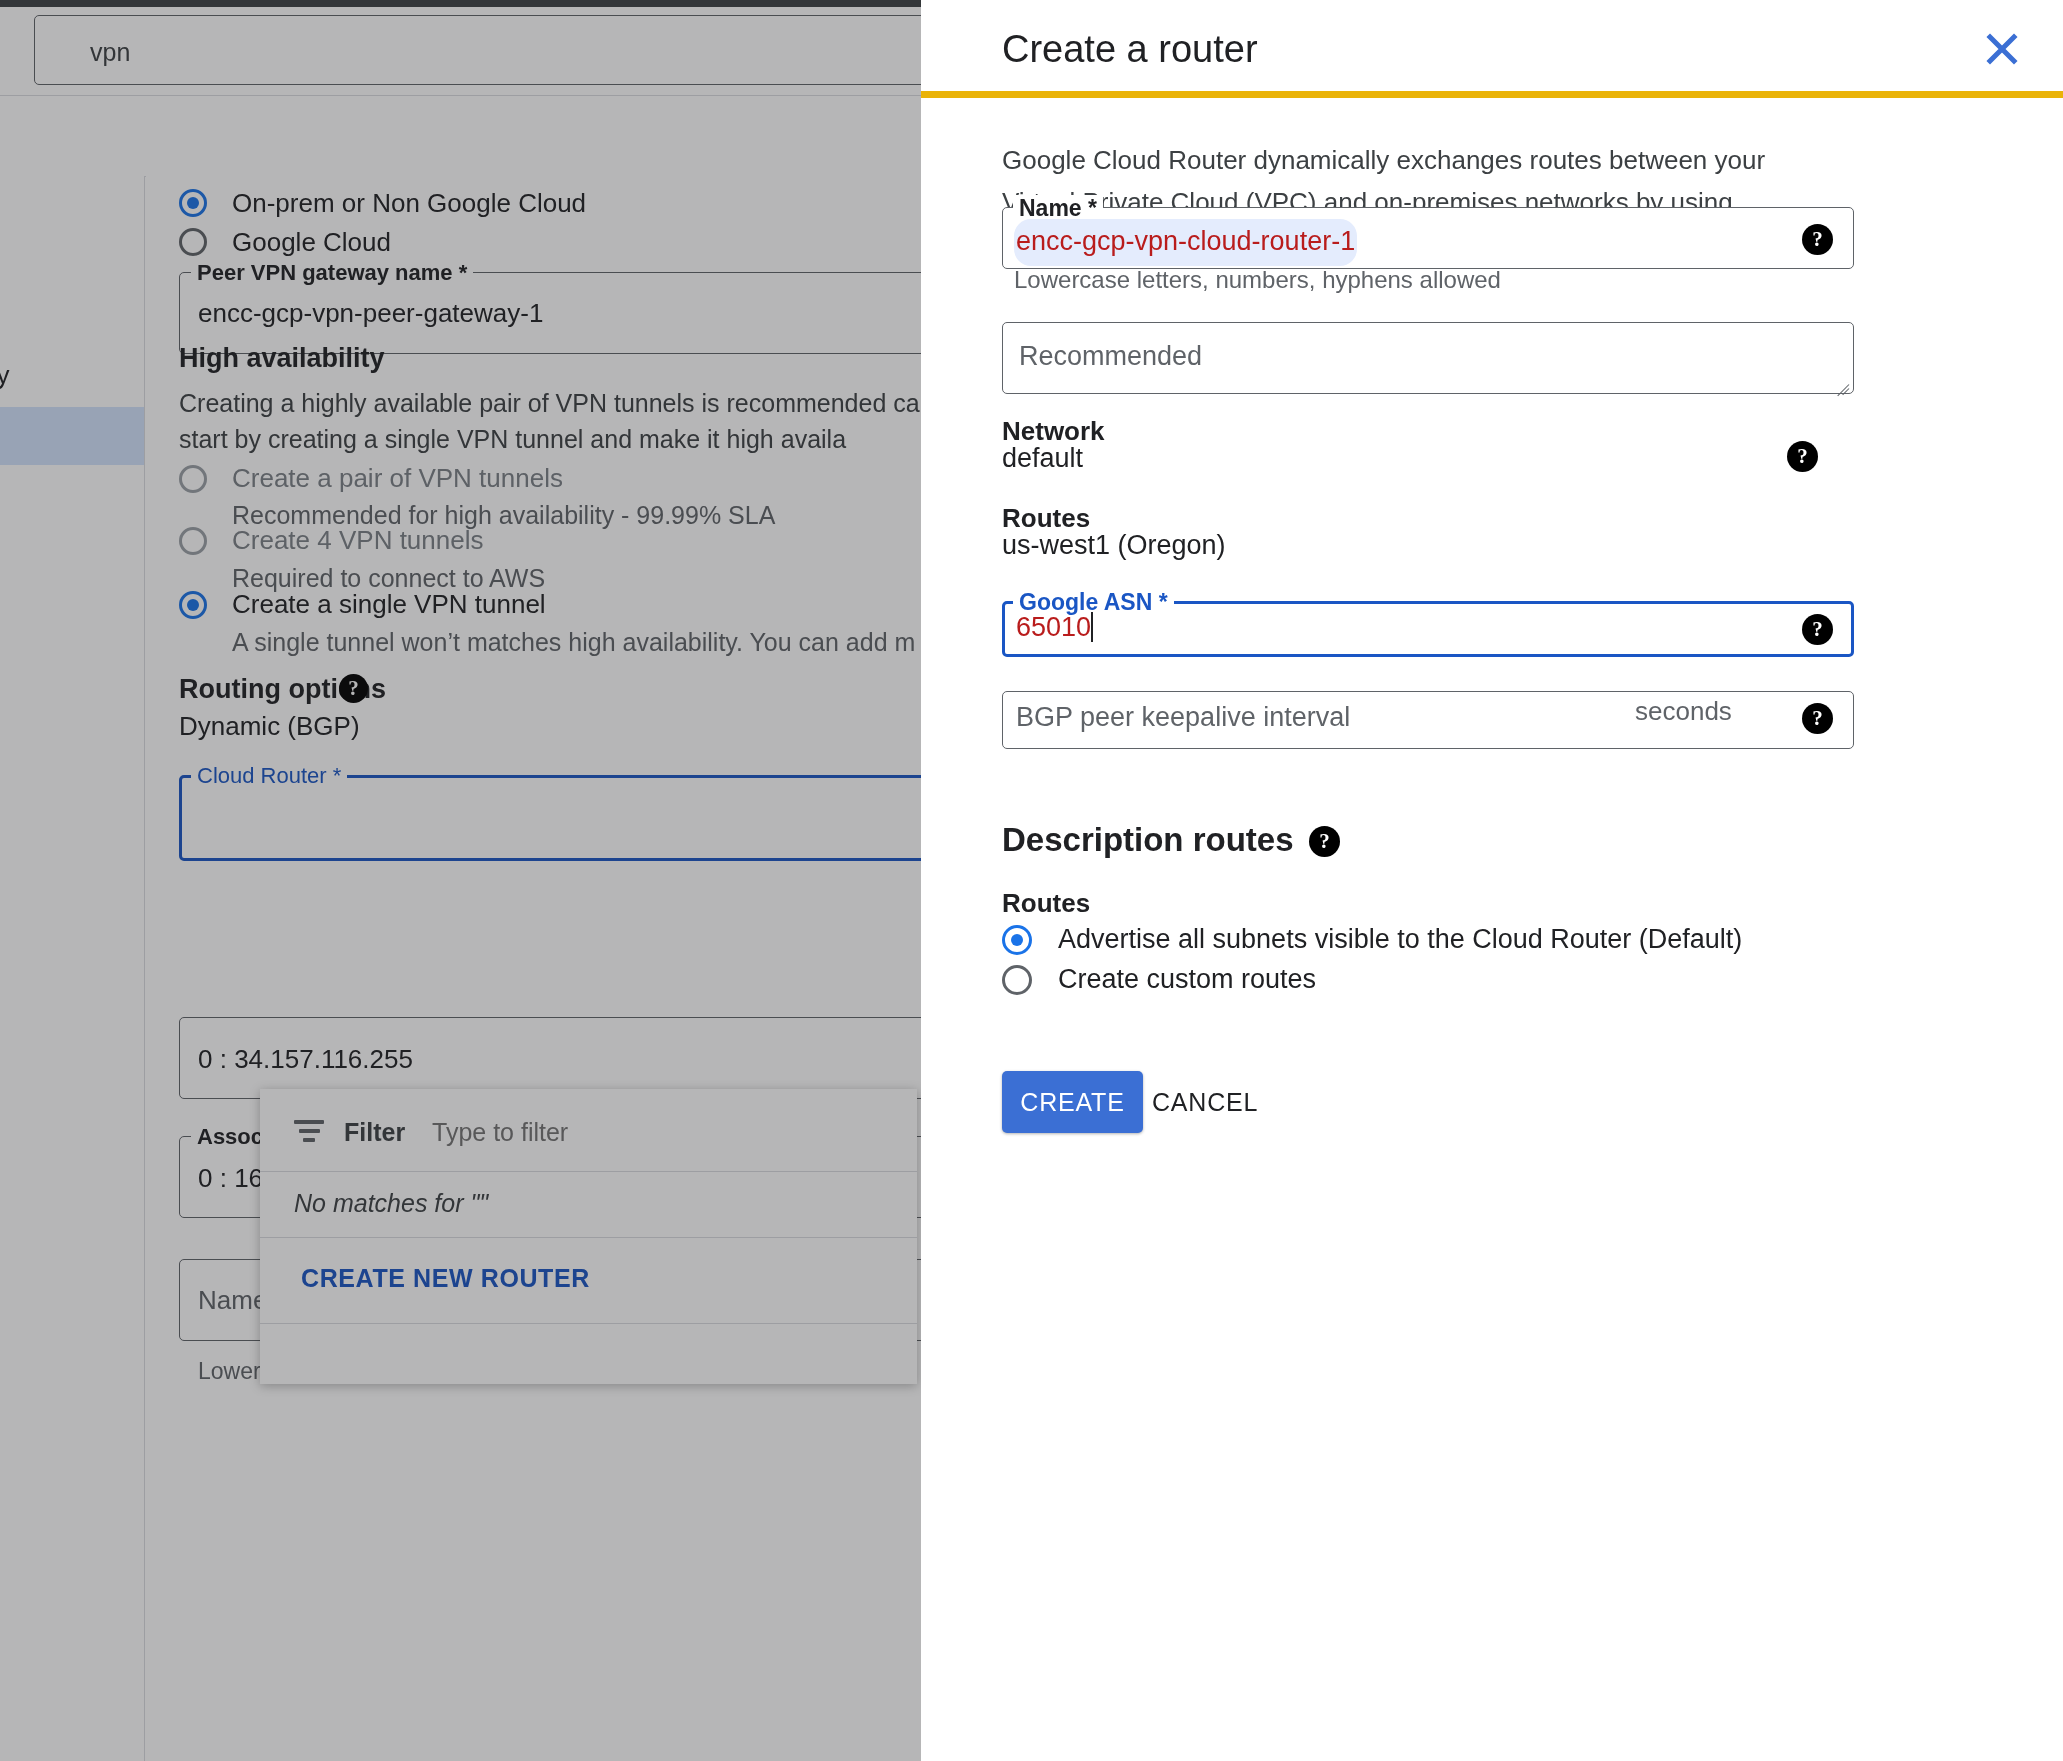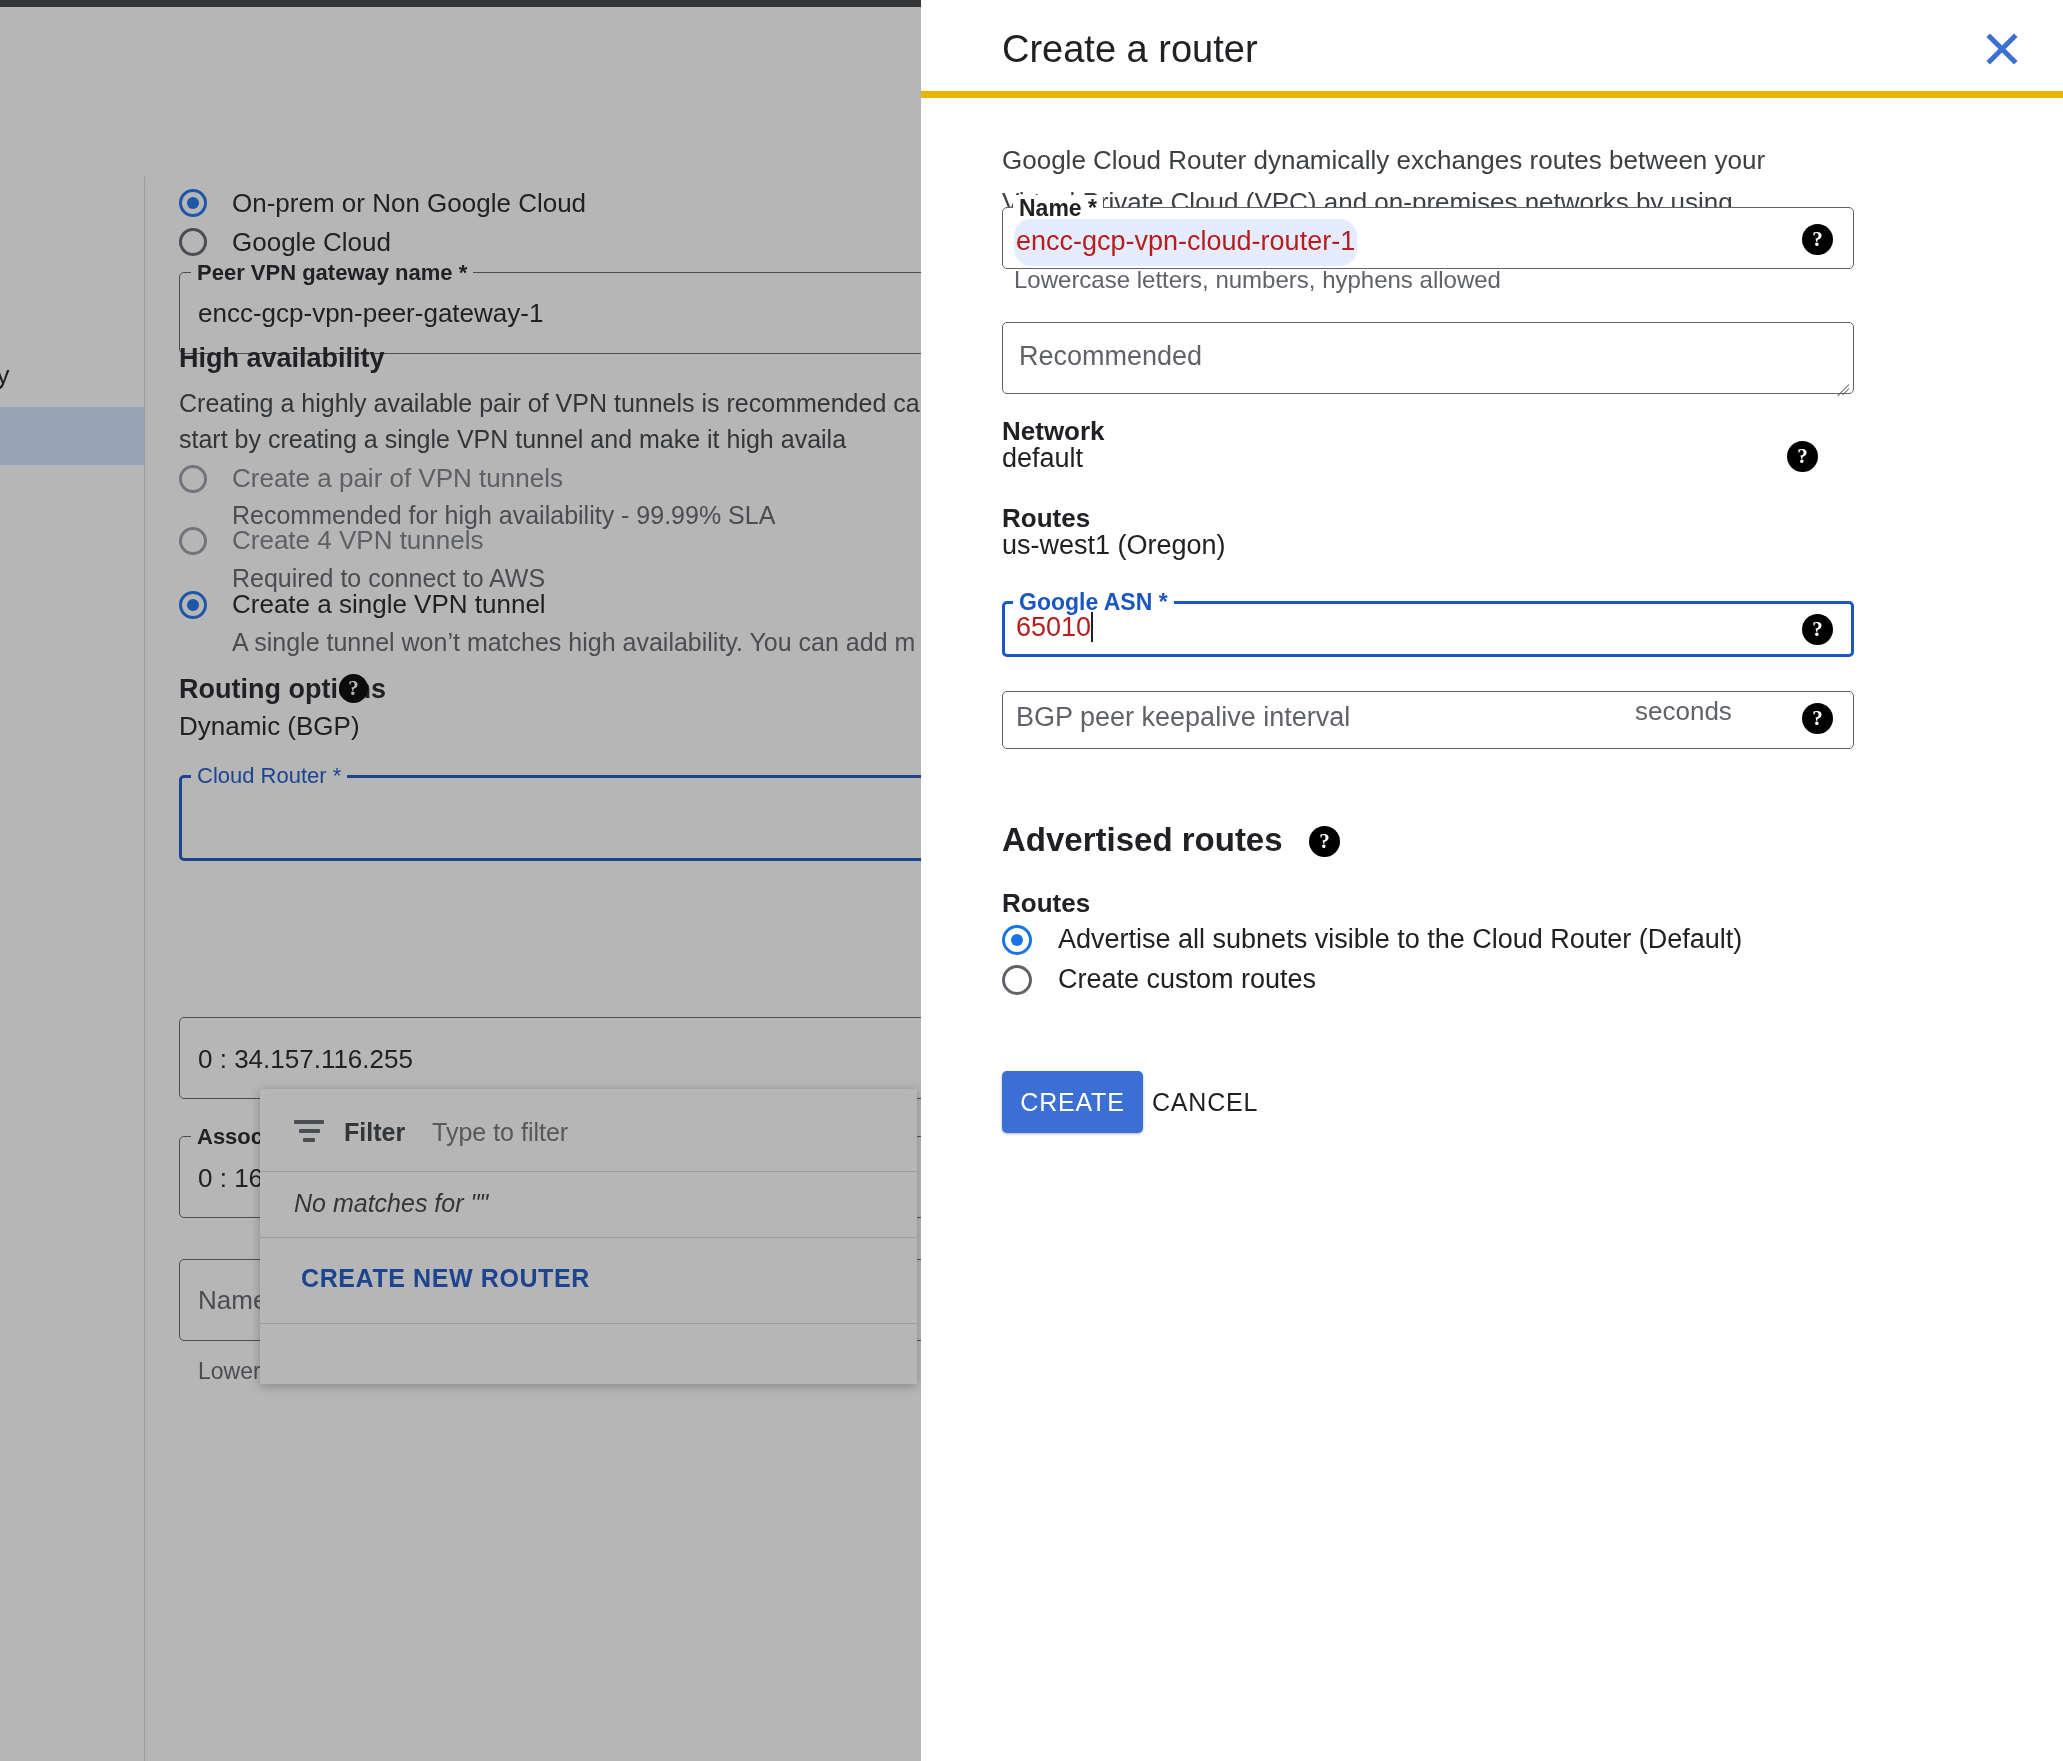--- a/index.html
+++ b/index.html
@@ -481,20 +481,25 @@
 </style>
 </head>
 <body>
 
 <div id="page">
 
   <div id="bg-page">
 
     <div class="topbar-dark"></div>
 
+    <div class="search-row">
+      <div class="search-box">
+        <div class="search-text">vpn</div>
+      </div>
+    </div>
 
     <div class="subbar"></div>
 
     <div class="left-rail">
       <div class="rail-selected"></div>
       <div class="rail-label">ay</div>
     </div>
 
     <div class="content-col">
 
@@ -603,21 +608,21 @@
     <div class="dfield focused" style="left:81px; top:601px; width:852px; height:56px;"></div>
     <div class="dfield-legend blue" style="left:92px; top:589px;">Google ASN *</div>
     <div class="dfield-value" style="left:95px; top:612px;"><span>65010</span><span class="caret"></span></div>
     <div class="help-icon" style="left:881px; top:614px; width:31px; height:31px; line-height:31px;">?</div>
 
     <div class="dfield" style="left:81px; top:691px; width:852px; height:58px;"></div>
     <div class="dfield-ph" style="left:95px; top:702px;">BGP peer keepalive interval</div>
     <div class="suffix-text" style="left:714px; top:696px;">seconds</div>
     <div class="help-icon" style="left:881px; top:703px; width:31px; height:31px; line-height:31px;">?</div>
 
-    <div class="dsection" style="left:81px; top:821px;">Advertised routes</div>
+    <div class="dsection" style="left:81px; top:821px;">Description routes</div>
     <div class="help-icon" style="left:388px; top:826px; width:31px; height:31px; line-height:31px;">?</div>
 
     <div class="dlabel" style="left:81px; top:888px;">Routes</div>
 
     <div class="dradio checked" style="left:81px; top:925px;"></div>
     <div class="dradio-label" style="left:137px; top:924px;">Advertise all subnets visible to the Cloud Router (Default)</div>
 
     <div class="dradio" style="left:81px; top:965px;"></div>
     <div class="dradio-label" style="left:137px; top:964px;">Create custom routes</div>
 

